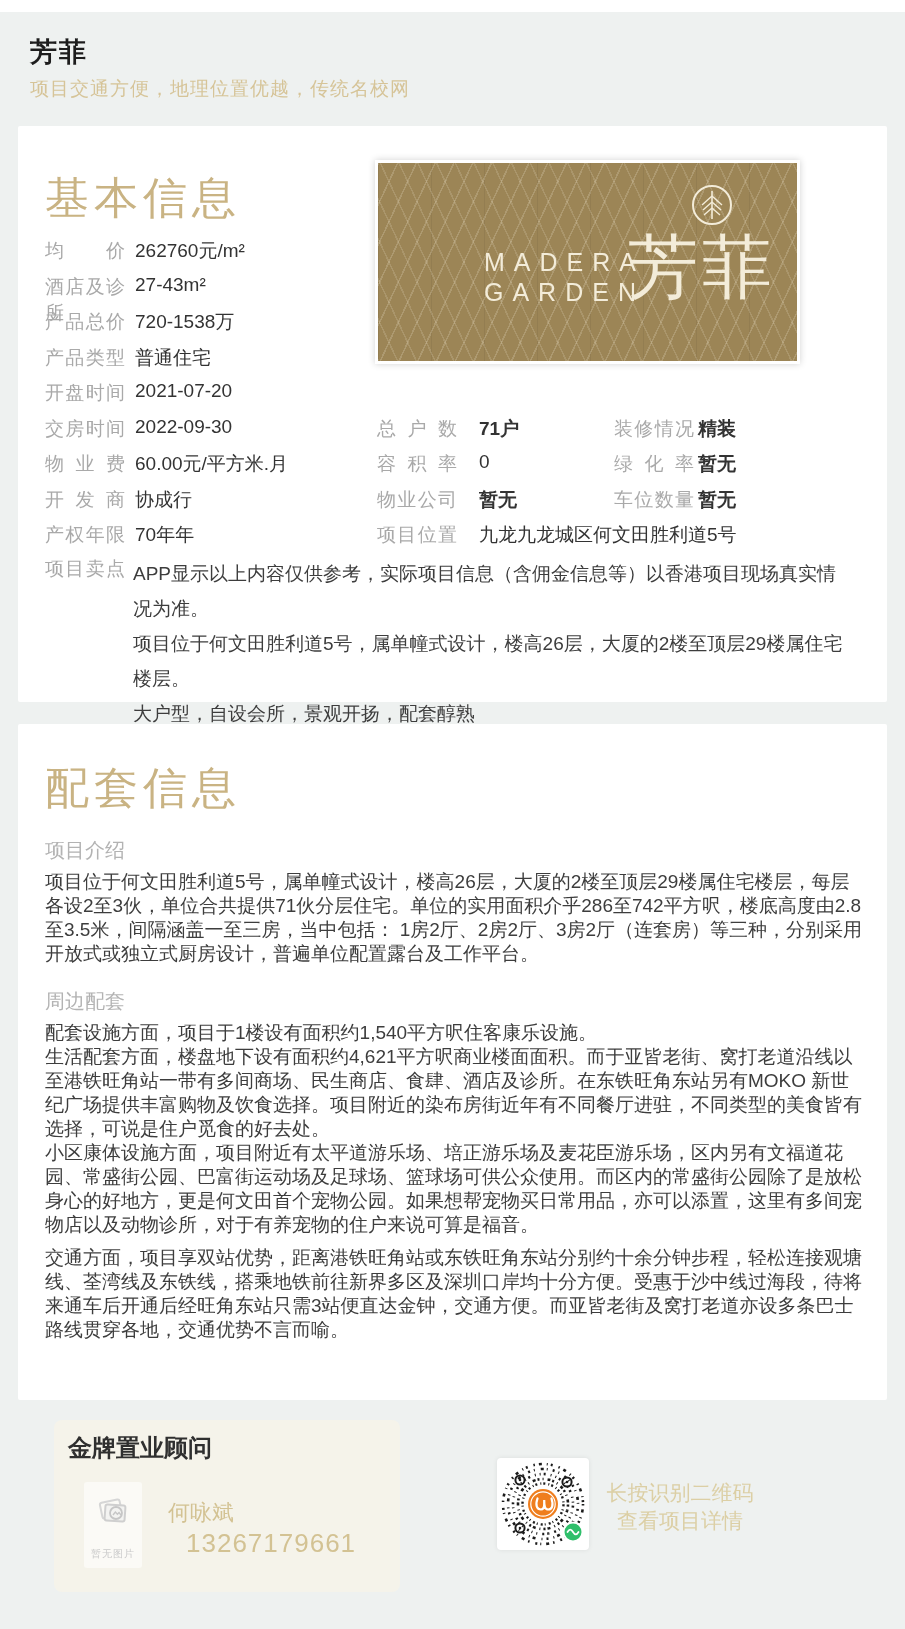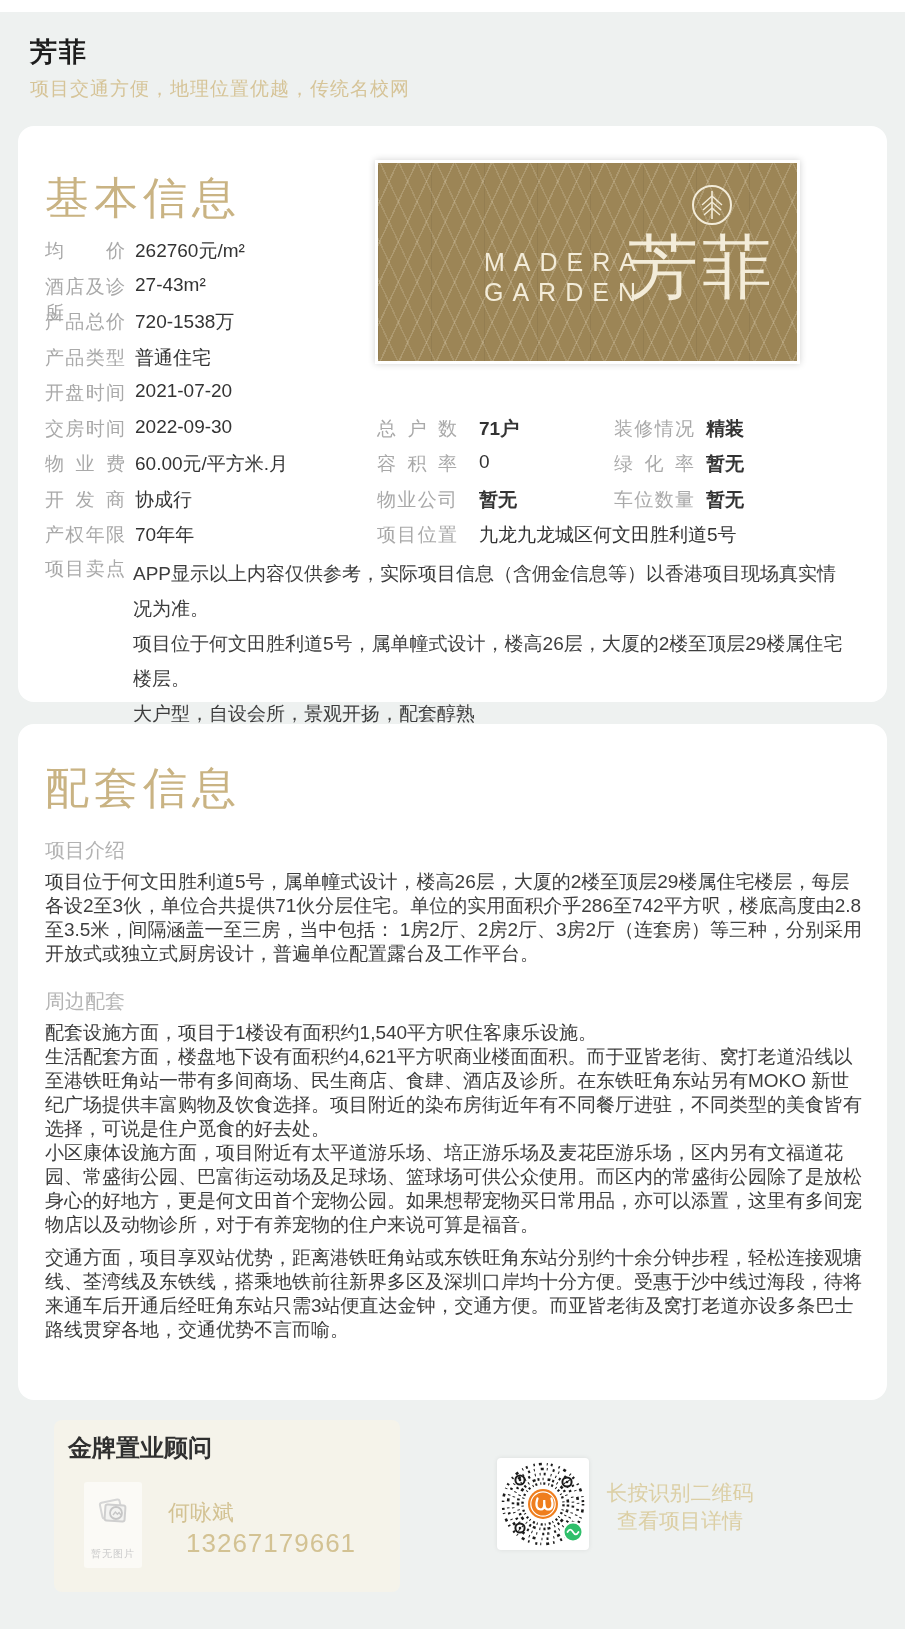--- a/index.html
+++ b/index.html
@@ -2,21 +2,21 @@
 <html><head>
 <meta charset="utf-8">
 <style>
   html,body{margin:0;padding:0;}
   body{font-family:"Liberation Sans","DejaVu Sans",sans-serif;background:#e4e8e7;}
   .page{position:relative;width:905px;height:1629px;background:#eef1f0;overflow:hidden;margin:0 auto;}
   .topstrip{position:absolute;left:0;top:0;width:905px;height:12px;background:#ffffff;}
   .page-title{position:absolute;left:30px;top:34px;font-size:27px;font-weight:700;color:#1d1d1d;letter-spacing:2px;}
   .page-subtitle{position:absolute;left:30px;top:76px;font-size:19px;color:#d6c498;letter-spacing:1px;}
 
-  .card{position:absolute;left:18px;width:869px;background:#ffffff;border-radius:16px;}
+  .card{position:absolute;left:18px;width:869px;background:#ffffff;border-radius:2px;}
   .card1{top:126px;height:576px;}
   .card2{top:724px;height:676px;padding:17px 22px;box-sizing:border-box;overflow:hidden;}
 
   .gold-h{font-size:44px;line-height:54px;font-weight:400;color:#c9b383;letter-spacing:5px;}
   .card1 .gold-h{position:absolute;left:27px;top:16px;}
   .card2 .gold-h{margin:20px 0 0 5px;}
 
   
   .logo{position:absolute;left:357px;top:34px;width:425px;height:204px;border:3px solid #fff;
         box-shadow:0 0 7px rgba(0,0,0,.18);box-sizing:border-box;
@@ -27,21 +27,21 @@
           repeating-linear-gradient(90deg, rgba(0,0,0,.06) 0 1px, rgba(0,0,0,0) 1px 53px);}
   .logo-en{position:absolute;left:106px;top:84px;color:#f3ecd9;font-size:25px;letter-spacing:9px;line-height:30px;}
   .logo-cn{position:absolute;left:250px;top:52px;color:#f3ecd9;font-size:70px;font-weight:300;letter-spacing:4px;line-height:104px;}
   .logo-emblem{position:absolute;left:312px;top:20px;}
 
   
   .kv{position:absolute;display:flex;align-items:flex-start;height:24px;}
   .kl{width:80px;font-size:19px;color:#a9a9a9;text-align:justify;text-align-last:justify;flex:none;}
   .kvv{margin-left:10px;font-size:19px;color:#333;white-space:nowrap;}
   .kv.rcol .kvv{margin-left:22px;}
-  .kv.rcol2 .kvv{margin-left:12px;}
+  .kv.rcol2 .kvv{margin-left:4px;}
   .bold-v{font-weight:600;}
 
   .selling{position:absolute;left:27px;top:430px;display:flex;}
   .selling .kl{width:80px;}
   .sell-lines{margin-left:8px;width:722px;font-size:19px;line-height:35px;color:#3d3d3d;}
 
   
   .sec-label{margin-top:24px;font-size:20px;line-height:22px;color:#b3b3b3;margin-left:5px;}
   .para-block{margin-top:9px;margin-left:5px;}
   .para-block p{margin:0;font-size:19px;line-height:24px;color:#3d3d3d;}

